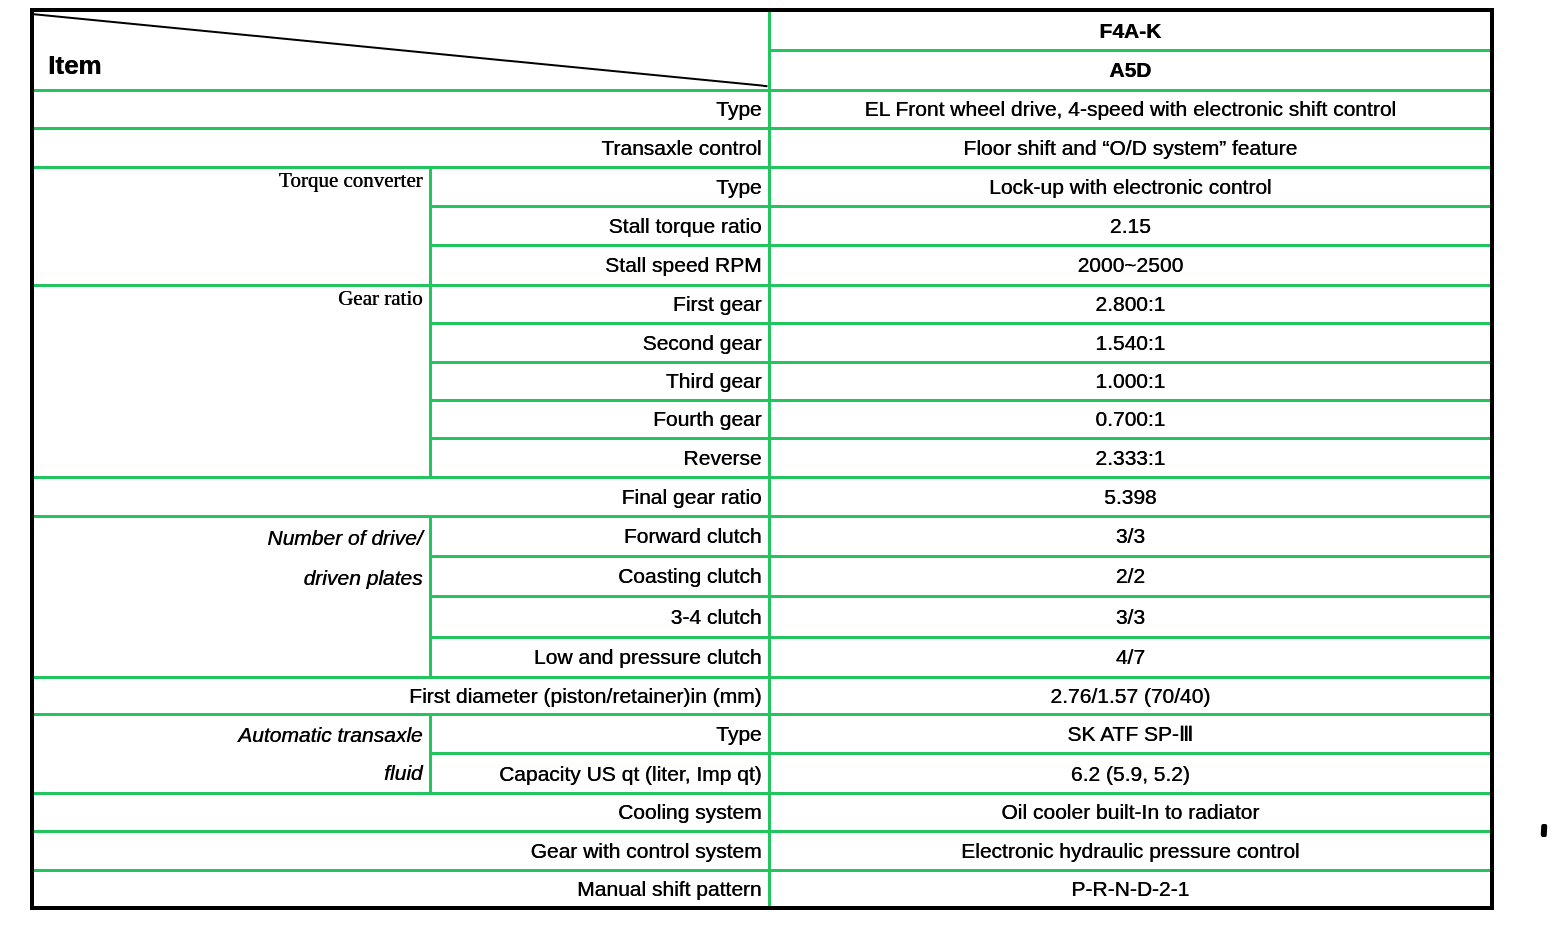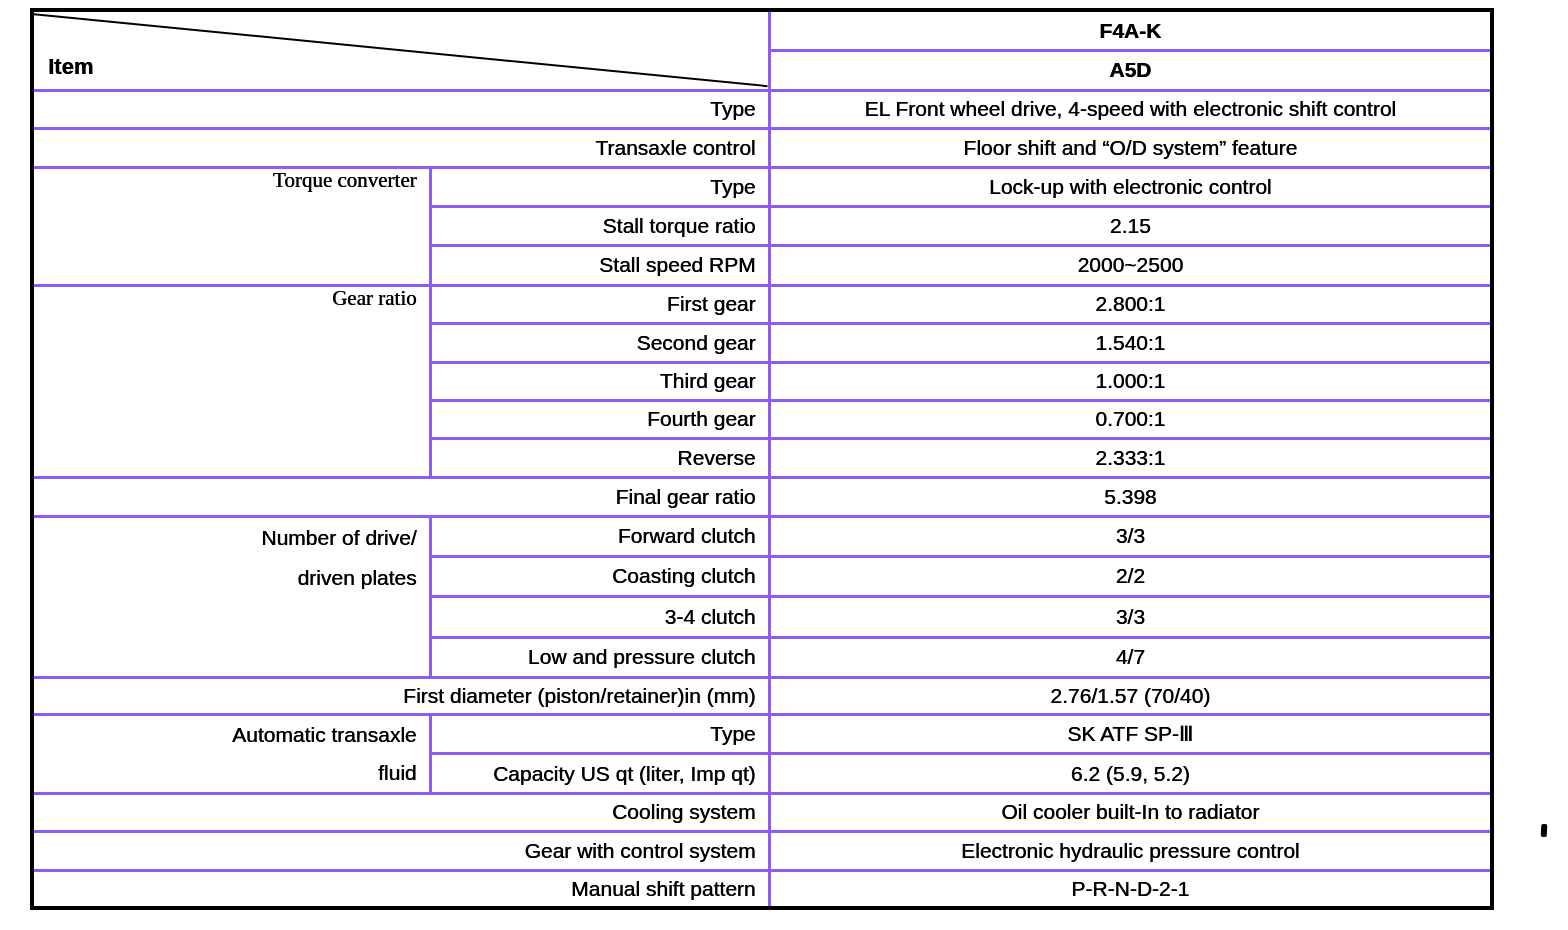--- a/index.html
+++ b/index.html
@@ -14,49 +14,49 @@
 
   table.spec {
     position: absolute; left: 30px; top: 8px;
     width: 1460px;
     border-collapse: collapse;
     table-layout: fixed;
     background: #fff;
     border: 4px solid #000;
   }
   table.spec td {
-    border: 3px solid #8b5cf6;
+    border: 3px solid #22c55e;
     font-size: 21px;
     line-height: 1.1;
-    padding: 0 12px;
+    padding: 0 6px;
     white-space: nowrap;
     overflow: hidden;
     text-shadow: 0.5px 0.3px 0 #000;
   }
   td.lab  { text-align: right; }
   td.val  { text-align: center; }
   td.head { font-weight: bold; font-size: 22px; }
   td.top-align { vertical-align: top; line-height: 39px; padding-top: 0; font-family: Liberation Serif, serif; }
-  td.two-line  { vertical-align: top; padding-top: 0; }
+  td.two-line  { vertical-align: top; padding-top: 0; font-style: italic; }
   td.two-line span { display: block; }
   .lh40 span { line-height: 40px; }
   .lh38 span { line-height: 38px; }
 
   td.diag {
     position: relative;
     padding: 0;
   }
   td.diag svg {
     position: absolute; left: 0; top: 0;
     width: 100%; height: 100%;
     display: block;
   }
   .item-label {
     position: absolute; left: 14px; bottom: 9px;
-    font-weight: bold; font-size: 22px;
+    font-weight: bold; font-size: 26px;
     text-shadow: 0.5px 0.3px 0 #000;
   }
   .servo-unit { float: right; }
 
   .ink-speck {
     position: absolute; left: 1541px; top: 824px;
     width: 6px; height: 13px;
     background: #000; border-radius: 2px;
     transform: rotate(3deg);
   }

